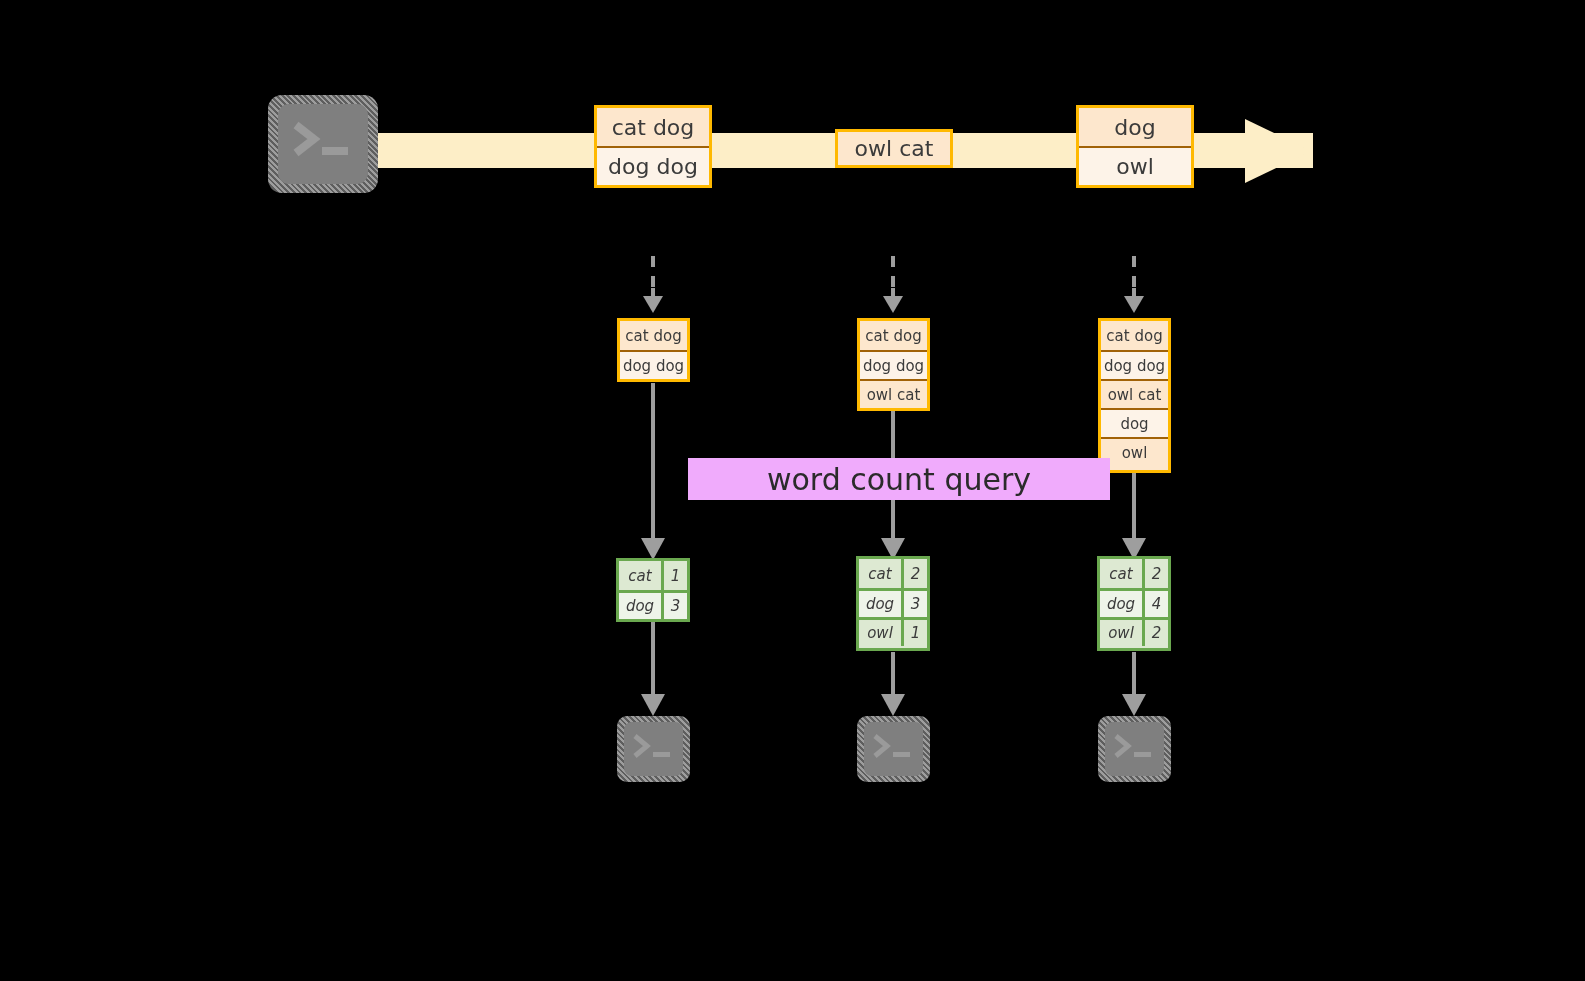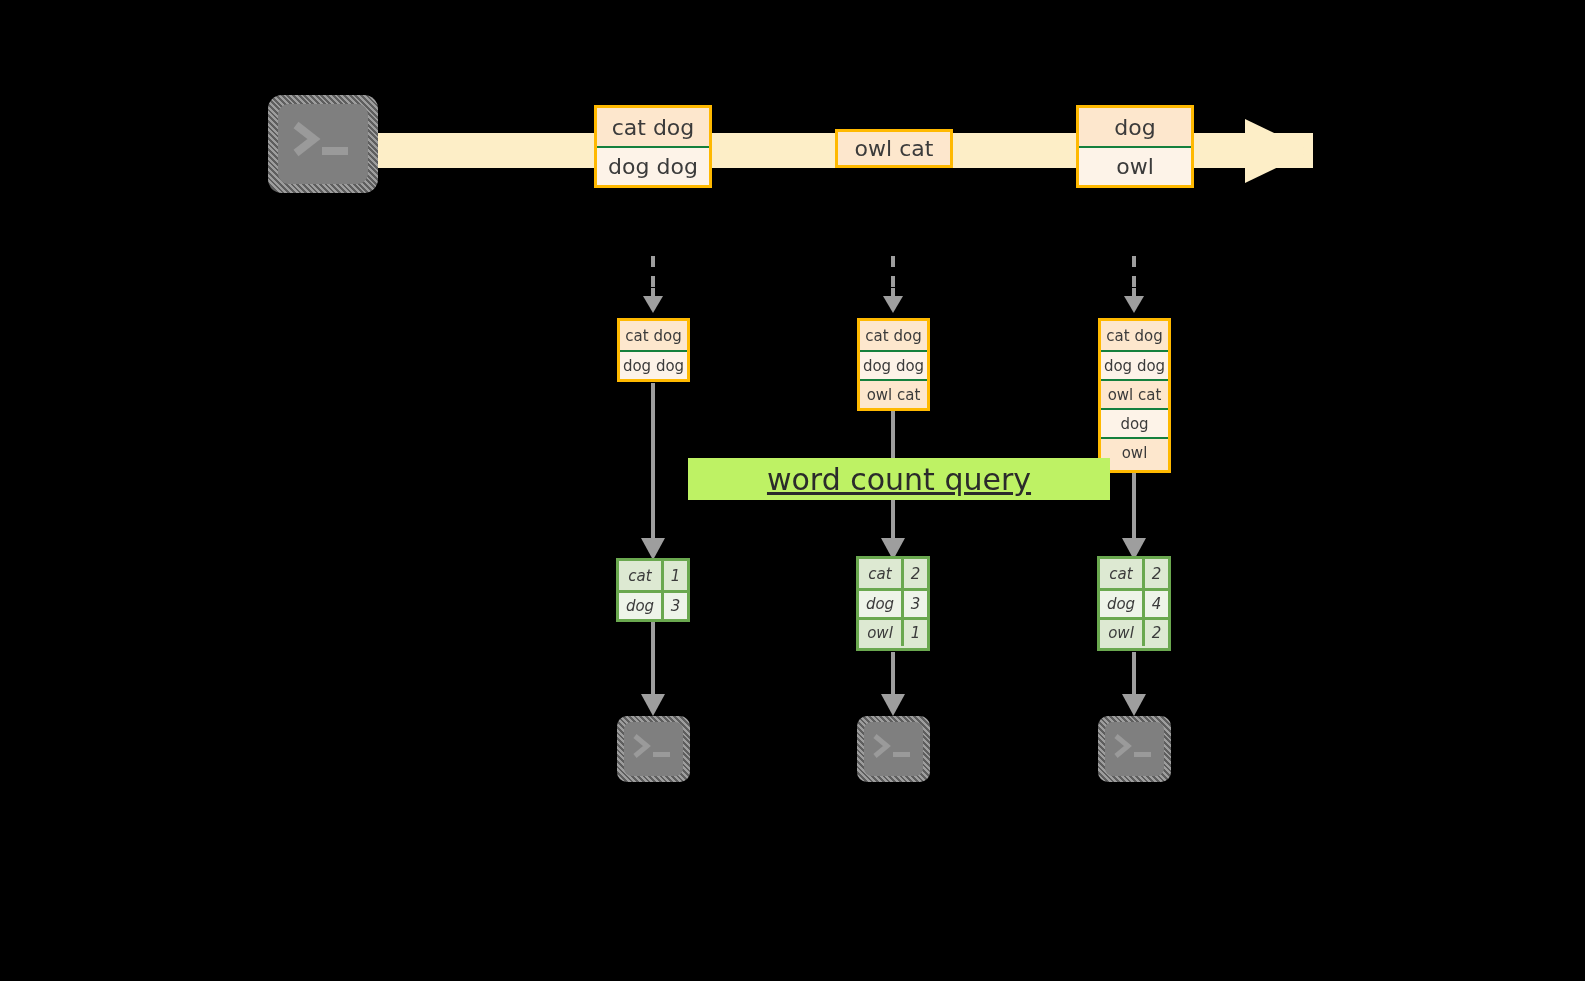--- a/index.html
+++ b/index.html
@@ -21,40 +21,40 @@
   .band{position:absolute;background:#fdeec7;}
   .bandhead{position:absolute;}
 
   
   .obox{position:absolute;box-sizing:border-box;border:3px solid #ffb900;background:#fde7cd;}
   .obox .row{
     box-sizing:border-box;display:flex;align-items:center;justify-content:center;
     color:#3b3b3b;white-space:nowrap;
   }
   .obox .row.alt{background:#fdf3e8;}
-  .obox .row.sep{border-top:2px solid #15803d;}
+  .obox .row.sep{border-top:2px solid #a16207;}
 
   
   .gtab{position:absolute;box-sizing:border-box;border:3px solid #6aa84f;background:#dde9d2;}
   .gtab .trow{display:flex;box-sizing:border-box;}
   .gtab .trow.sep{border-top:3px solid #6aa84f;}
   .gtab .tw,.gtab .tc{
     box-sizing:border-box;display:flex;align-items:center;justify-content:center;
     color:#3b3b3b;white-space:nowrap;font-style:italic;
   }
   .gtab .tc{border-left:3px solid #6aa84f;}
   .gtab .trow.light .tw,.gtab .trow.light .tc{background:#eef4e9;}
 
   
   #arrows{position:absolute;left:0;top:0;width:1585px;height:981px;}
 
   
   .qlabel{
-    position:absolute;background:#bef264;color:#2b2b2b;
-    display:flex;align-items:center;justify-content:center;white-space:nowrap;text-decoration:underline;
+    position:absolute;background:#f0abfc;color:#2b2b2b;
+    display:flex;align-items:center;justify-content:center;white-space:nowrap;
   }
 </style>
 </head>
 <body>
 
 <div id="stage">
 
   <div class="band" style="left:368px;top:133px;width:945px;height:35px;"></div>
   <svg class="bandhead" style="left:1245px;top:113px;width:70px;height:76px;" viewBox="0 0 70 76">
     <polygon points="0,6 0,70 66,38" fill="#fdeec7"></polygon>

